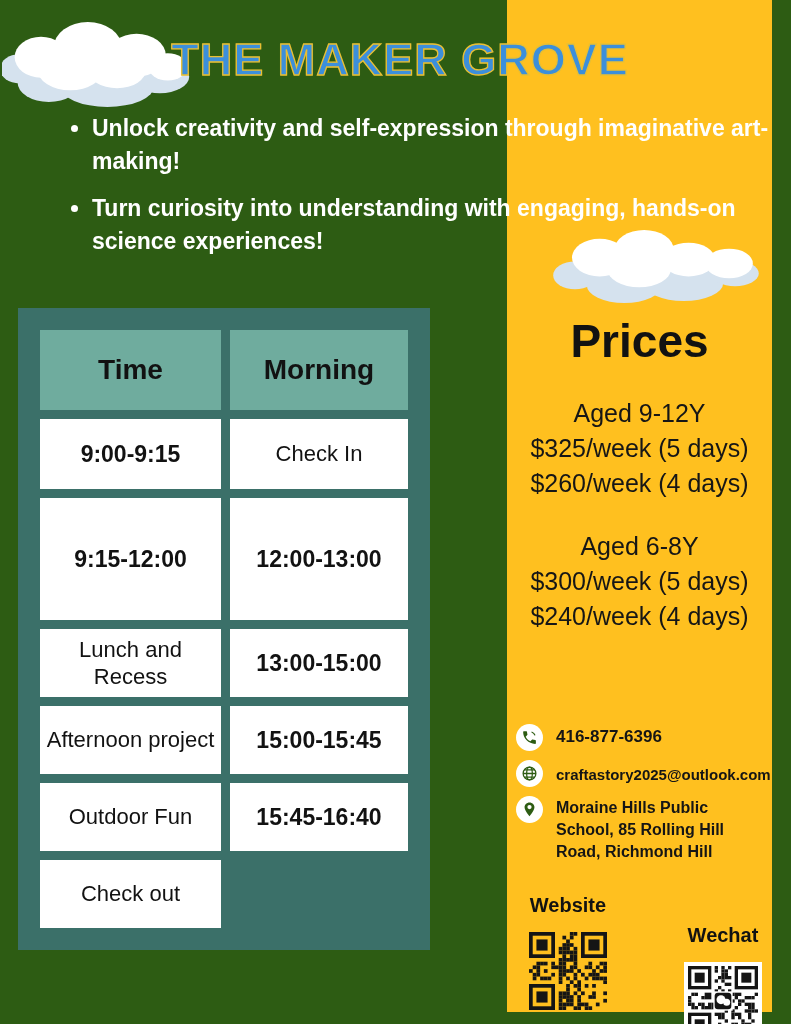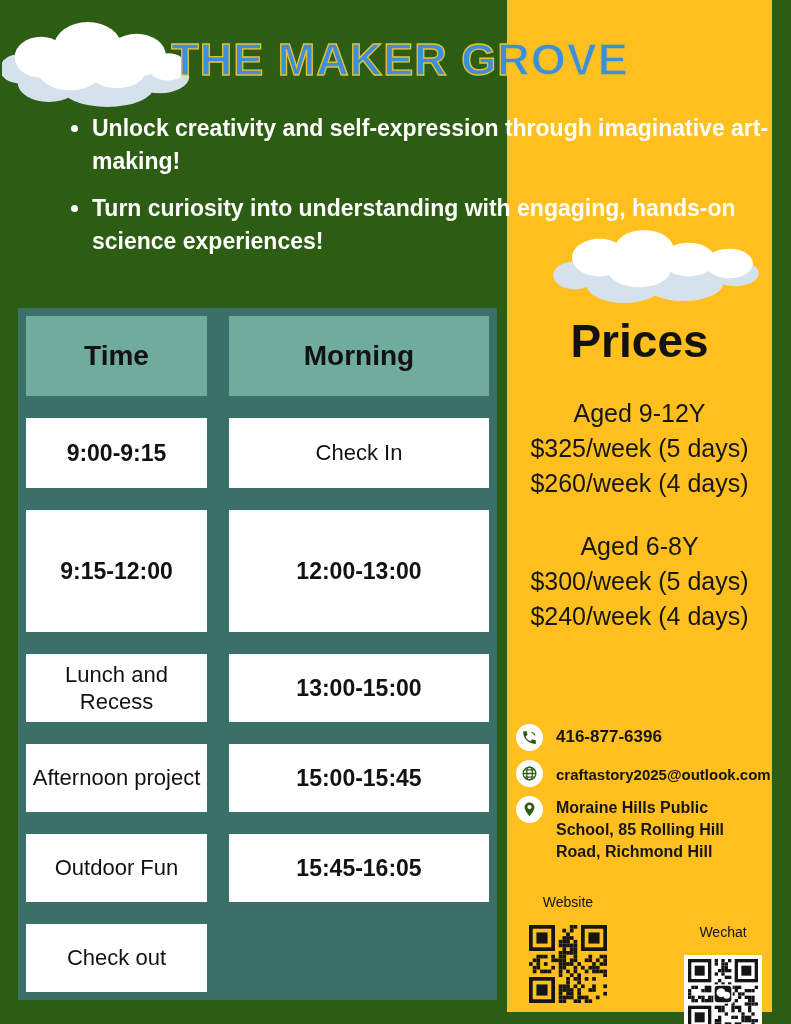--- a/index.html
+++ b/index.html
@@ -14,25 +14,25 @@
 
   .title{position:absolute;left:130px;top:34px;width:540px;text-align:center;
     font-size:45px;font-weight:900;letter-spacing:1px;color:#3c8fdb;
     -webkit-text-stroke:1.3px #e8bf33;
     text-shadow:0 0 1px #e8bf33;}
 
   .bullets{position:absolute;left:52px;top:100px;width:706px;margin:12px;padding:0 0 0 28px;
     color:#ffffff;font-size:23px;font-weight:bold;line-height:1.45;}
   .bullets li{margin-bottom:13px;}
 
-  .sched-table{position:absolute;left:18px;top:308px;width:479px;box-sizing:border-box;
-    background:#3b7069;padding:8px;display:grid;
+  .sched-table{position:absolute;left:18px;top:308px;width:412px;box-sizing:border-box;
+    background:#3b7069;padding:22px;display:grid;
     grid-template-columns:181px 1fr;
     grid-template-rows:80px 70px 122px 68px 68px 68px 68px;
-    gap:22px;}
+    gap:9px;}
   .sched-table .cell{display:flex;align-items:center;justify-content:center;text-align:center;color:#121212;}
   .sched-table .th{background:#6fac9e;font-size:28px;font-weight:bold;}
   .sched-table .td{background:#ffffff;}
   .sched-table .time{font-size:23px;font-weight:bold;}
   .sched-table .act{font-size:22px;white-space:pre-line;line-height:1.25;}
 
   .prices-heading{position:absolute;left:507px;top:314px;width:265px;text-align:center;
     font-size:46px;font-weight:bold;color:#121212;}
   .prices-body{position:absolute;left:499px;top:396px;width:281px;text-align:center;
     font-size:25px;color:#161616;line-height:35px;}
@@ -44,21 +44,21 @@
     background:#ffffff;display:flex;align-items:center;justify-content:center;margin-right:13px;}
   .icon-circle svg{width:17px;height:17px;}
   .contact-text{font-weight:bold;color:#151515;padding-top:3px;}
   .phone-text{font-size:17px;}
   .email-text{font-size:15px;padding-top:6px;}
   .address-text{font-size:16px;line-height:22px;padding-top:1px;}
 
   .qr-fig{position:absolute;width:92px;margin:0;text-align:center;}
   .qr-website{left:522px;top:894px;}
   .qr-wechat{left:677px;top:924px;text-align:center;}
-  .qr-fig figcaption{font-size:14px;color:#121212;margin-bottom:15px;}
+  .qr-fig figcaption{font-size:20px;color:#121212;margin-bottom:15px;font-weight:bold;}
   .qr-canvas{width:78px;height:78px;display:block;margin:0 auto;}
   .qr-white-box{width:70px;height:70px;padding:4px;background:#ffffff;margin:0 auto;}
   .qr-white-box .qr-canvas{width:70px;height:70px;}
 </style>
 </head>
 <body>
 
 <div class="poster">
 
   <div class="yellow-col"></div>
@@ -114,21 +114,21 @@
 
     <div class="cell td time">12:00-13:00</div>
     <div class="cell td act">Lunch and Recess</div>
 
     <div class="cell td time">13:00-15:00</div>
     <div class="cell td act">Afternoon project</div>
 
     <div class="cell td time">15:00-15:45</div>
     <div class="cell td act">Outdoor Fun</div>
 
-    <div class="cell td time">15:45-16:05</div>
+    <div class="cell td time">15:45-16:40</div>
     <div class="cell td act">Check out</div>
   </div>
 
   <div class="prices-heading">Prices</div>
 
   <div class="prices-body">
     <div class="price-group">
       <div>Aged 9-12Y</div>
       <div>$325/week (5 days)</div>
       <div>$260/week (4 days)</div>

